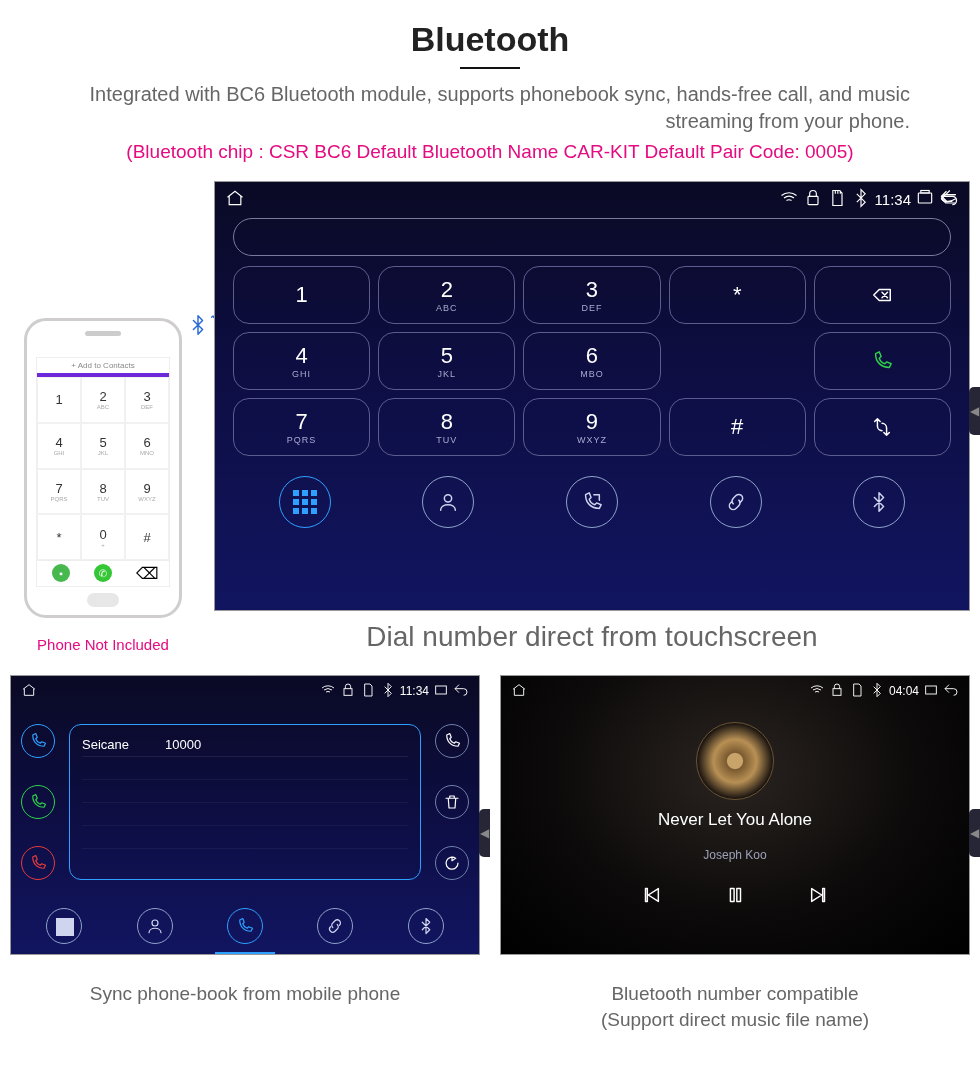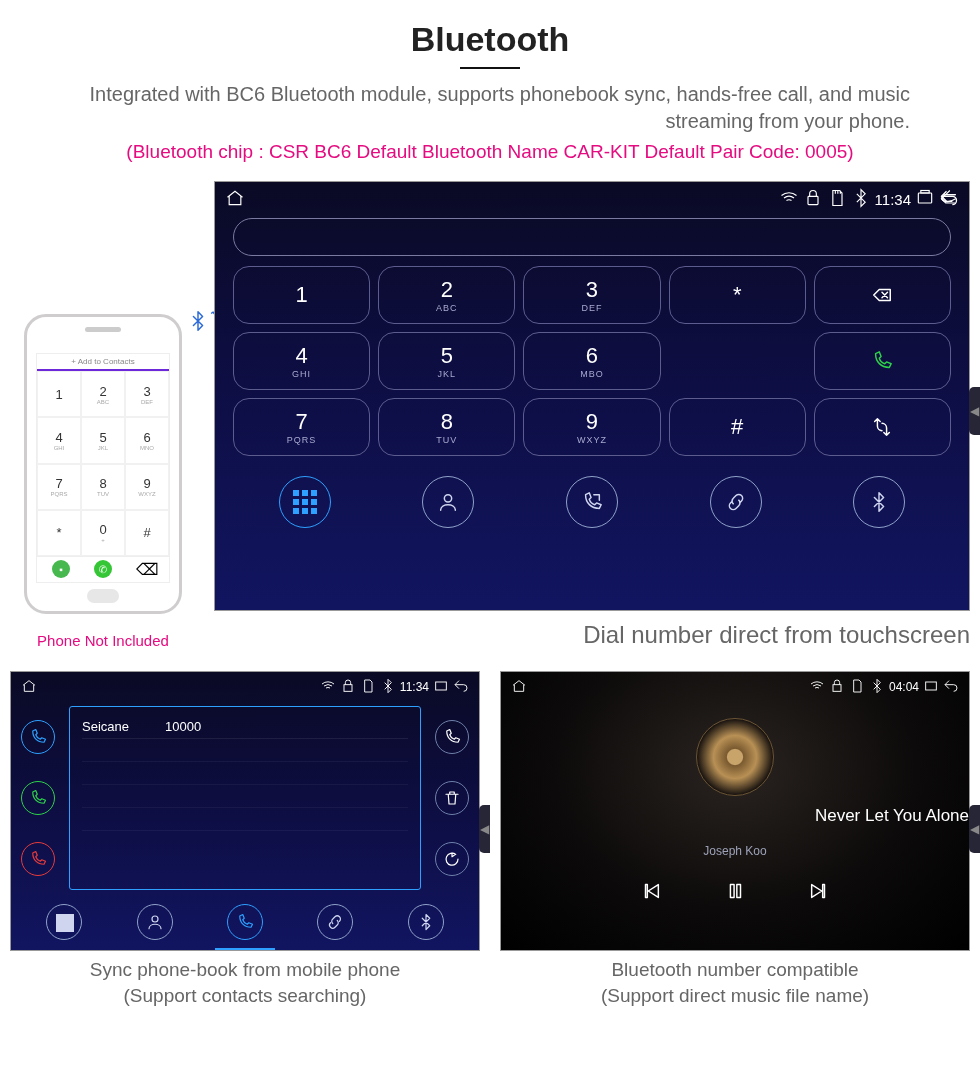--- a/index.html
+++ b/index.html
@@ -10,21 +10,21 @@
 .desc{text-align:right;color:#666;font-size:20px;padding:0 60px;line-height:1.35}
 .pink{color:#e50b80;font-size:19px;text-align:center;margin-top:6px}
 
 
 .row1{display:flex;gap:18px;align-items:flex-end;margin-top:18px}
 .phone-col{width:186px;text-align:center}
 .phone{width:158px;height:300px;margin:0 auto;border:3px solid #cfcdcd;border-radius:22px;background:#fff;position:relative;padding:36px 9px 28px}
 .phone:before{content:"";position:absolute;top:10px;left:50%;transform:translateX(-50%);width:36px;height:5px;border-radius:3px;background:#ccc}
 .phone:after{content:"";position:absolute;bottom:8px;left:50%;transform:translateX(-50%);width:32px;height:14px;border-radius:8px;background:#e7e7e7}
 .phone .scr{background:#fff;border:1px solid #eee;height:100%;display:flex;flex-direction:column}
-.phone .top{font-size:8px;color:#888;padding:3px 4px;border-bottom:2px solid #6d28d9}
+.phone .top{font-size:8px;color:#888;padding:3px 4px;border-bottom:4px solid #6d28d9}
 .phone .pad{flex:1;display:grid;grid-template-columns:repeat(3,1fr)}
 .phone .pad div{border:0.5px solid #f1f1f1;display:flex;flex-direction:column;align-items:center;justify-content:center;font-size:13px;color:#333}
 .phone .pad div small{font-size:6px;color:#aaa}
 .phone .btnrow{display:flex;justify-content:space-around;padding:3px;border-top:1px solid #eee}
 .circ{width:18px;height:18px;border-radius:50%;display:flex;align-items:center;justify-content:center;font-size:10px;color:#fff}
 .gbtn{background:#35c635}
 .vbtn{background:#46b84e}
 .bt-float{position:absolute;top:-10px;right:-30px;color:#2a6ad6;font-size:28px}
 .bt-float .wave{position:absolute;top:-4px;right:-14px;font-size:12px}
 .cap{color:#e50b80;font-size:15px;margin-top:18px}
@@ -37,46 +37,46 @@
 .dial{display:grid;grid-template-columns:repeat(5,1fr);padding:6px 18px;gap:8px 8px}
 .key{border:1px solid #5c5c8f;border-radius:16px;height:58px;display:flex;flex-direction:column;align-items:center;justify-content:center;font-size:22px}
 .key small{font-size:9px;color:#a9a9d0;letter-spacing:1px}
 .key.green{color:#2dd24a}
 .icorow{margin-top:auto;display:flex;justify-content:space-around;padding:14px 18px 18px}
 .ic{width:52px;height:52px;border:1.5px solid #8fa2c9;border-radius:50%;display:flex;align-items:center;justify-content:center;font-size:22px;color:#cfd5ef}
 .ic.sel{border-color:#2ea0ff}
 .ic.sel .grid9{color:#2ea0ff}
 .grid9{display:grid;grid-template-columns:repeat(3,6px);grid-template-rows:repeat(3,6px);gap:3px}
 .grid9 span{background:currentColor;width:6px;height:6px}
-.cap2{text-align:right;color:#666;font-size:24px;margin-top:10px}
+.cap2{text-align:center;color:#666;font-size:28px;margin-top:10px}
 .tab{position:absolute;right:-11px;top:48%;width:11px;height:48px;background:#262636;border-radius:5px 0 0 5px;display:flex;align-items:center;justify-content:center;color:#888;font-size:12px}
 
 
 .row2{display:flex;gap:20px;margin-top:22px}
 .panel{flex:1}
 .mini{height:280px;background:linear-gradient(180deg,#0a0a25,#0d0d40 45%,#111560);border:1px solid #999;color:#fff;position:relative;display:flex;flex-direction:column}
 .mini .sbar{font-size:12px}
 .mini .sbar svg{width:16px;height:16px}
 .pbody{flex:1;display:flex}
 .colL,.colR{width:54px;display:flex;flex-direction:column;justify-content:space-around;align-items:center;padding:6px 0}
 .sm{width:34px;height:34px;border:1.4px solid #6e80a9;border-radius:50%;display:flex;align-items:center;justify-content:center;font-size:16px}
 .sm.blue{color:#2ea0ff;border-color:#2ea0ff}
 .sm.grn{color:#2dd24a;border-color:#2dd24a}
 .sm.red{color:#e63b3b;border-color:#e63b3b}
-.listbox{flex:1;margin:6px 4px;border:1px solid #2ea0ff;border-radius:3px;padding:8px 12px;font-size:13px}
+.listbox{flex:1;margin:20px 4px;border:1px solid #2ea0ff;border-radius:12px;padding:8px 12px;font-size:13px}
 .listbox .ln{display:flex;gap:36px;border-bottom:1px solid rgba(255,255,255,.08);padding:4px 0}
 .hr2{height:1px;background:rgba(255,255,255,.05);margin:22px 0 0}
 .icorow2{display:flex;justify-content:space-around;padding:8px}
 .icorow2 .ic{width:36px;height:36px;font-size:16px;border-width:1.2px}
 .uline{height:2px;background:#2ea0ff;width:60px;margin:0 auto}
 .disc{width:78px;height:78px;border-radius:50%;background:radial-gradient(circle,#c8a36a 14%,#7a5a30 16%,#b89055 40%,#1a1410 70%);margin:18px auto 10px;border:1px solid #6b5433}
-.track{text-align:right;font-size:17px}
+.track{text-align:center;font-size:17px}
 .artist{text-align:center;color:#9da2b8;font-size:12px;margin-top:18px}
 .ctrls{display:flex;justify-content:center;gap:62px;margin-top:22px;font-size:22px}
-.cap3{text-align:center;color:#666;font-size:19px;margin-top:6px;line-height:1.35}
+.cap3{text-align:center;color:#666;font-size:19px;margin-top:26px;line-height:1.35}
 
 svg.i{width:22px;height:22px;stroke:currentColor;fill:none;stroke-width:1.6;stroke-linecap:round;stroke-linejoin:round}
 </style>
 </head>
 <body>
 
 <div class="page">
   <div class="heading">Bluetooth</div>
   <div class="hr"></div>
   <div class="desc">Integrated with BC6 Bluetooth module, supports phonebook sync, hands-free call, and music streaming from your phone.</div>
@@ -416,21 +416,20 @@
                 <div class="uline"></div>
               </div>
               <div style="flex:1"></div>
               <div style="flex:1"></div>
             </div>
         </div>
         <div class="tab">◀</div>
       </div>
       <div class="cap3">
         <span>Sync phone-book from mobile phone</span><br>
-        <span>(Support contacts searching)</span>
       </div>
     </div>
 
     <div class="panel">
       <div class="mini" style="background:radial-gradient(ellipse at 50% 35%,#2a2420 0%,#0c0a0a 55%,#000 100%)">
         <div class="sbar">
           <div class="l">
               <svg viewBox="0 0 24 24">
                 <path d="M3 11l9-7 9 7M5 10v10h14V10"></path>
               </svg>

